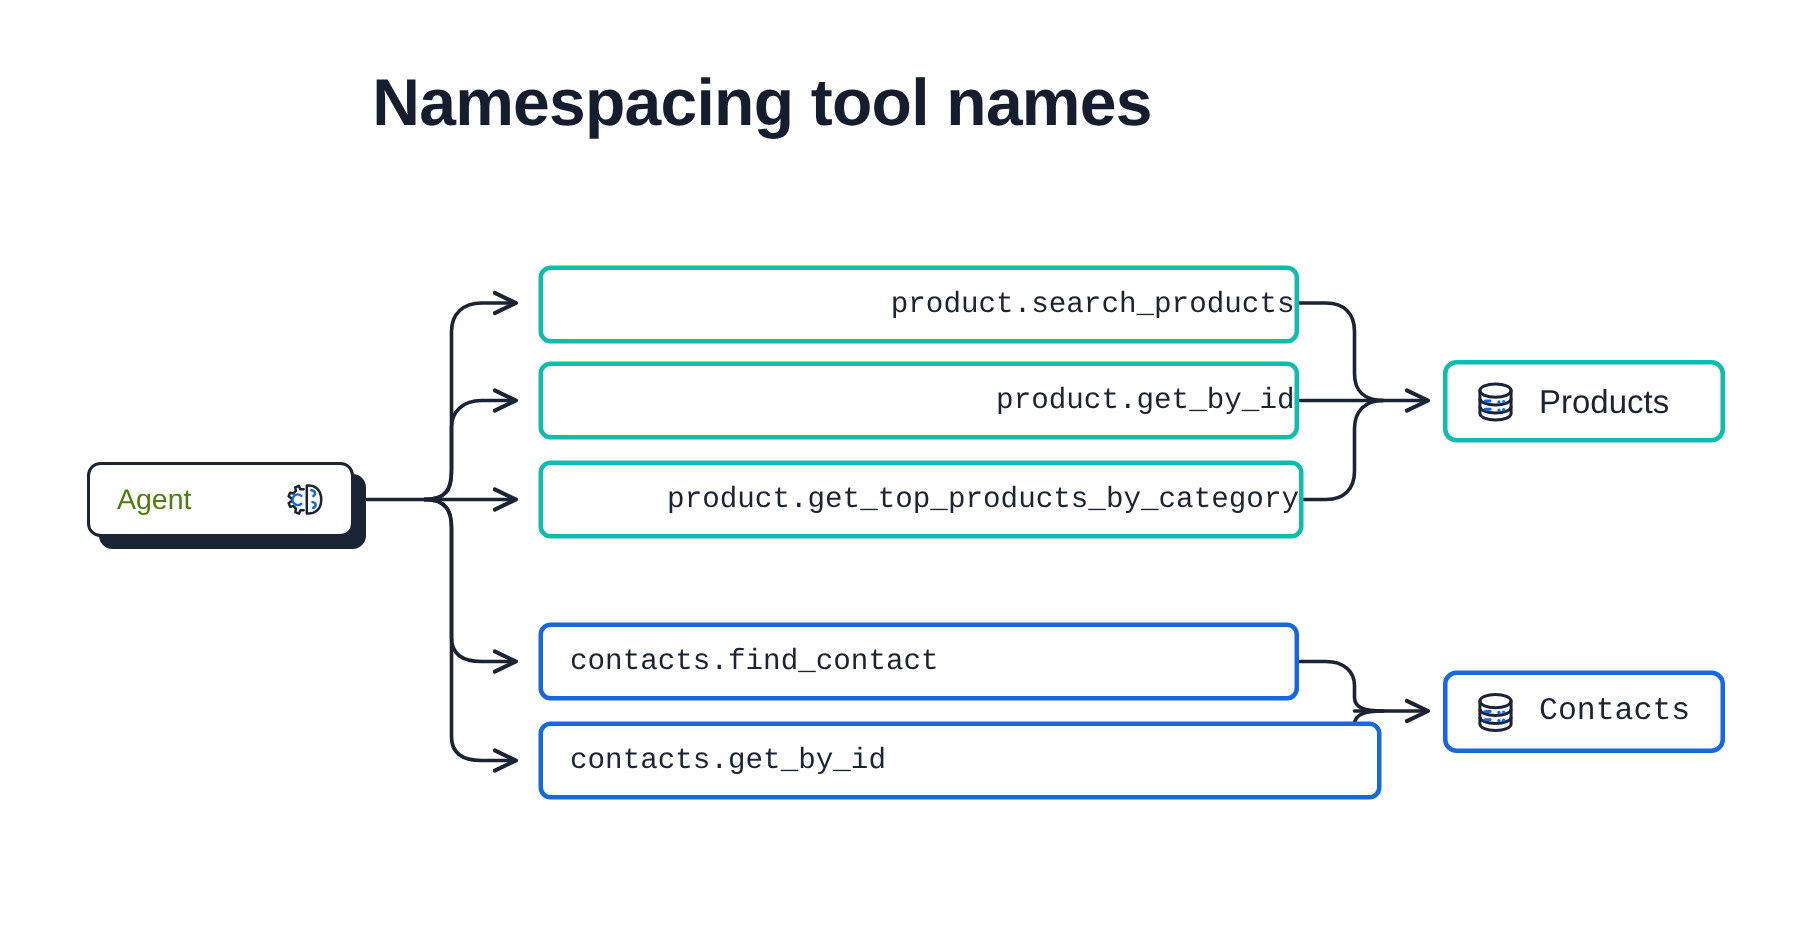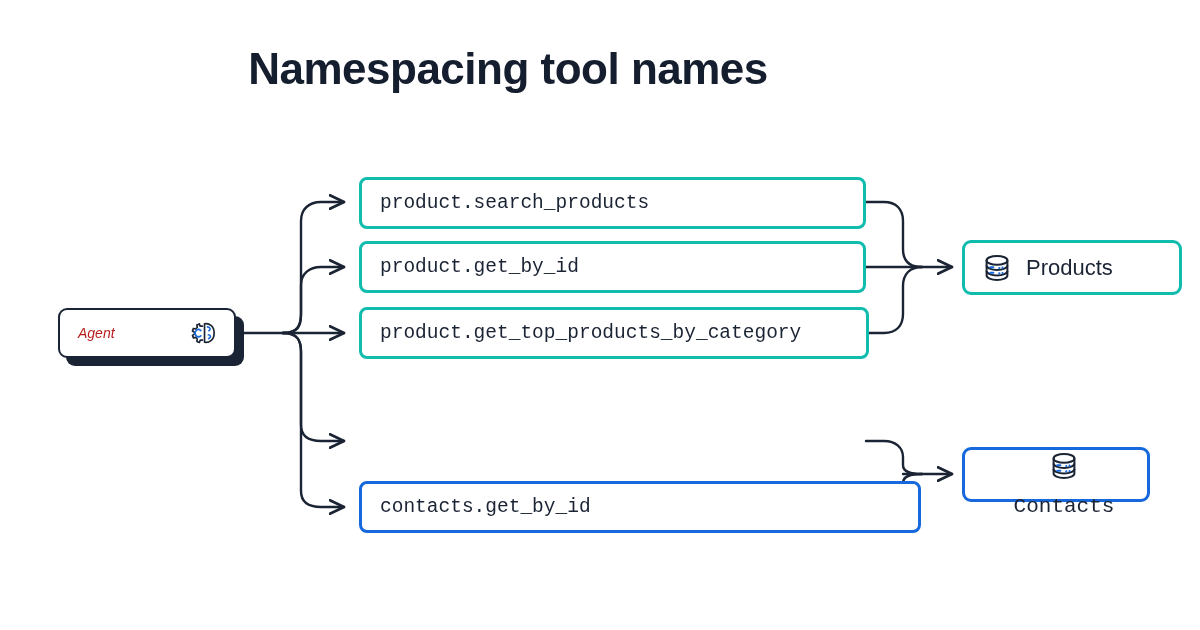--- a/index.html
+++ b/index.html
@@ -72,59 +72,58 @@
     background: #ffffff;
     border: 2px solid #1b2434;
     border-radius: 9px;
     display: flex;
     align-items: center;
     justify-content: space-between;
     padding: 0 16px 0 18px;
   }
   #agent-label {
     font-family: "Liberation Sans", sans-serif;
-    font-size: 14px;
-    color: #b91c1c;
+    font-size: 19px;
+    color: #4d7c0f;
     line-height: 1;
-    font-style: italic;
   }
 
   
   .tool-box {
     position: absolute;
     box-sizing: border-box;
     background: #ffffff;
     border-radius: 8px;
     display: flex;
     align-items: center;
     padding-left: 18px;
   }
   .tool-box .tool-label {
     font-family: "Liberation Mono", monospace;
     font-size: 19.5px;
     color: #1b2434;
     letter-spacing: 0px;
     white-space: nowrap;
   }
-  .tool-box.teal  { border: 3px solid #0fbcae; }
+  .tool-box.teal  { border: 3px solid #0fbcae; justify-content: flex-end; }
   .tool-box.blue  { border: 3px solid #1668dc; }
 
   
   .store-box {
     position: absolute;
     box-sizing: border-box;
     background: #ffffff;
     border-radius: 9px;
     display: flex;
     align-items: center;
     gap: 13px;
     padding-left: 16px;
   }
   .store-box.teal { border: 3px solid #0fbcae; }
-  .store-box.blue { border: 3px solid #1668dc; flex-direction: column; }
+  .store-box.blue { border: 3px solid #1668dc; }
   .store-label-sans {
     font-family: "Liberation Sans", sans-serif;
     font-size: 22px;
     color: #1b2434;
     white-space: nowrap;
   }
   .store-label-mono {
     font-family: "Liberation Mono", monospace;
     font-size: 21px;
     color: #1b2434;
@@ -202,26 +201,29 @@
   </div>
 
   <div class="tool-box teal" style="left:359px; top:241px; width:507px; height:52px;">
     <span class="tool-label">product.get_by_id</span>
   </div>
 
   <div class="tool-box teal" style="left:359px; top:307px; width:510px; height:52px;">
     <span class="tool-label">product.get_top_products_by_category</span>
   </div>
 
+  <div class="tool-box blue" style="left:359px; top:415px; width:507px; height:52px;">
+    <span class="tool-label">contacts.find_contact</span>
+  </div>
 
   <div class="tool-box blue" style="left:359px; top:481px; width:562px; height:52px;">
     <span class="tool-label">contacts.get_by_id</span>
   </div>
 
-  <div class="store-box teal" style="left:962px; top:240px; width:220px; height:55px;">
+  <div class="store-box teal" style="left:962px; top:240px; width:188px; height:55px;">
     <svg class="db-icon" width="32" height="32" viewBox="0 0 32 32" fill="none">
       <ellipse cx="16" cy="8.4" rx="10.4" ry="4.4" stroke="#1b2434" stroke-width="2" fill="none"></ellipse>
       <path d="M5.6 8.4 L5.6 23.6 C5.6 26.0 10.2 28.0 16 28.0
                C21.8 28.0 26.4 26.0 26.4 23.6 L26.4 8.4" stroke="#1b2434" stroke-width="2" fill="none" stroke-linecap="round"></path>
       <path d="M5.6 13.6 C5.6 16.0 10.2 18.0 16 18.0 C21.8 18.0 26.4 16.0 26.4 13.6" stroke="#1b2434" stroke-width="2" fill="none"></path>
       <path d="M5.6 19.0 C5.6 21.4 10.2 23.4 16 23.4 C21.8 23.4 26.4 21.4 26.4 19.0" stroke="#1b2434" stroke-width="2" fill="none"></path>
       <path d="M9.2 15.3 L12.4 15.3" stroke="#1668dc" stroke-width="1.9" stroke-linecap="round"></path>
       <path d="M18.3 16.0 L18.3 16.0" stroke="#1668dc" stroke-width="2.2" stroke-linecap="round"></path>
       <path d="M21.5 15.7 L21.5 15.7" stroke="#1668dc" stroke-width="2.2" stroke-linecap="round"></path>
       <path d="M9.2 20.8 L12.4 20.8" stroke="#1668dc" stroke-width="1.9" stroke-linecap="round"></path>

